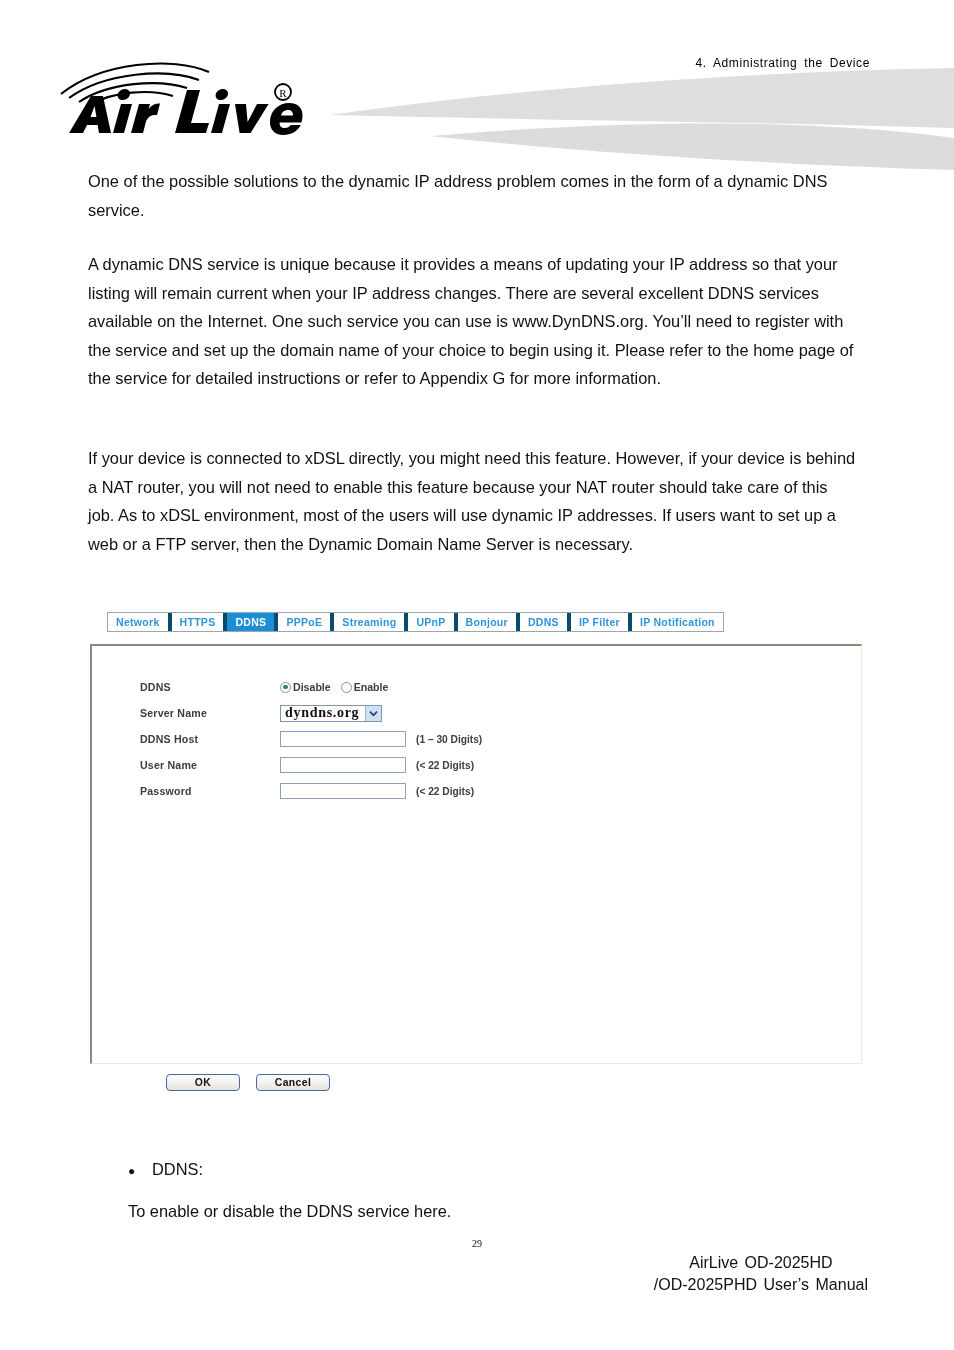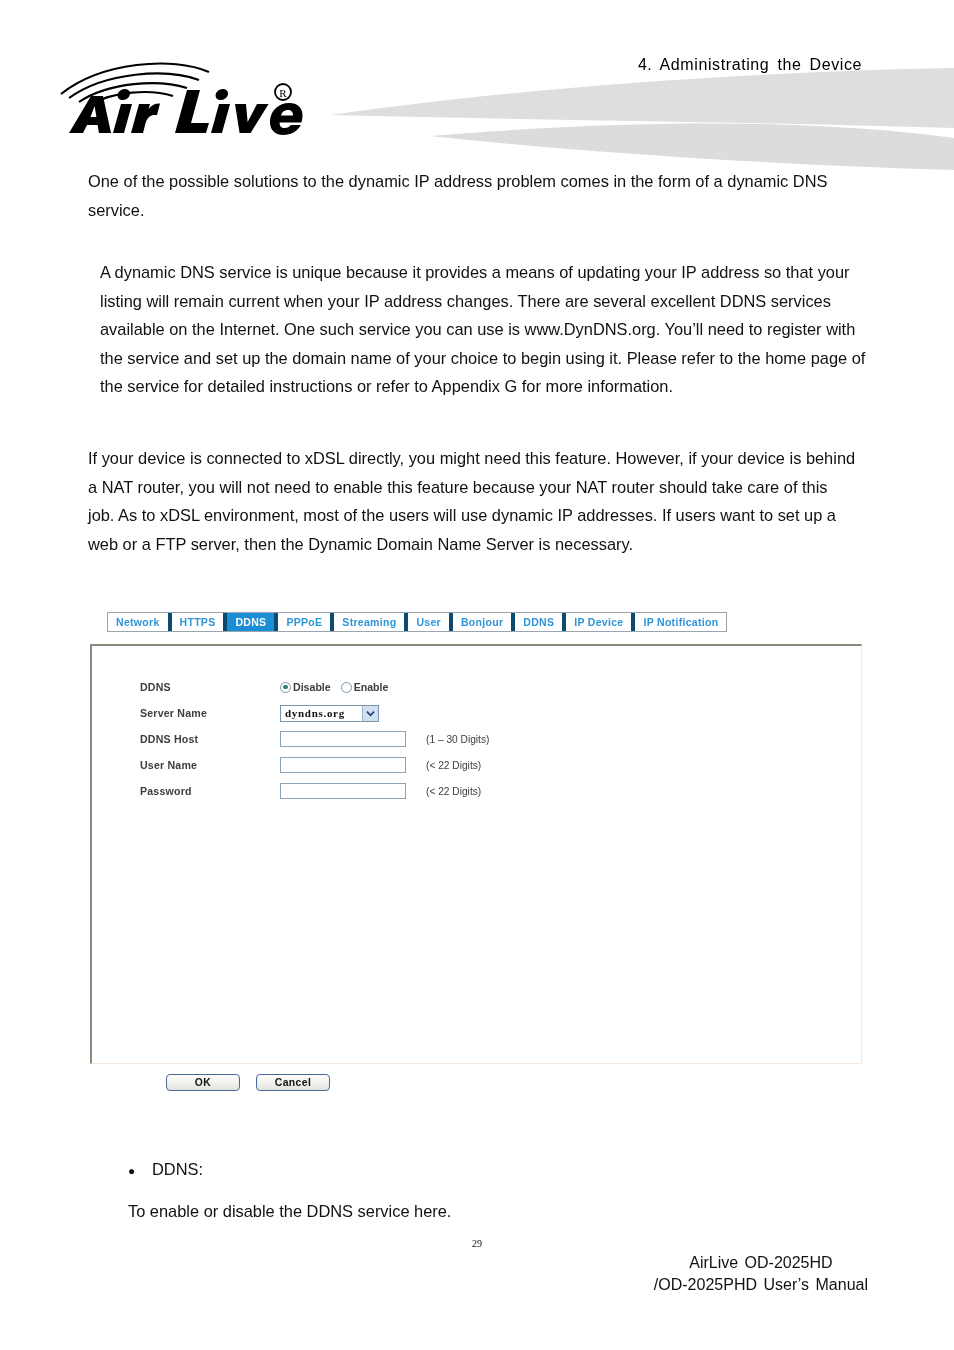--- a/index.html
+++ b/index.html
@@ -18,23 +18,23 @@
 
   
   .page-header {
     position: absolute;
     left: 0; top: 0;
     width: 954px;
     height: 160px;
   }
   .header-chapter {
     position: absolute;
-    right: 92px;
+    right: 84px;
     top: 56px;
-    font-size: 16px;
+    font-size: 12px;
     letter-spacing: 0.6px;
     word-spacing: 3px;
     color: #000;
     white-space: nowrap;
   }
   .swoosh-svg {
     position: absolute;
     left: 0; top: 60px;
     width: 954px;
     height: 110px;
@@ -51,21 +51,21 @@
   .body-text {
     position: absolute;
     left: 88px;
     width: 770px;
     font-size: 16.4px;
     line-height: 28.6px;
     color: #111;
     text-align: left;
   }
   .p1 { top: 167px; }
-  .p2 { top: 258px; margin-left: 12px; }
+  .p2 { top: 250px; }
   .p3 { top: 444px; }
 
   
   .ui-block {
     position: absolute;
     left: 88px;
     top: 612px;
     width: 790px;
     height: 490px;
   }
@@ -169,26 +169,26 @@
   .select {
     display: flex;
     align-items: center;
     height: 17px;
     border: 1px solid #7b96ad;
     background: #ffffff;
     box-sizing: border-box;
     padding-left: 4px;
   }
   .select-value {
-    font-size: 11px;
+    font-size: 14px;
     font-weight: bold;
     font-family: "Liberation Serif", serif;
     color: #111;
     letter-spacing: 0.7px;
-    padding-right: 17px;
+    padding-right: 6px;
     white-space: nowrap;
   }
   .select-arrow {
     width: 15px;
     height: 15px;
     background: #cfe0f2;
     border-left: 1px solid #9fb4c8;
     display: flex;
     align-items: center;
     justify-content: center;
@@ -198,23 +198,23 @@
 
   .text-input {
     width: 126px;
     height: 16px;
     border: 1px solid #8aa3bb;
     background: #ffffff;
     box-sizing: border-box;
   }
   .hint {
     font-size: 10.2px;
-    font-weight: normal;
+    font-weight: bold;
     color: #3d3d3d;
-    margin-left: 20px;
+    margin-left: 10px;
     white-space: nowrap;
   }
 
   .btn-bar {
     position: absolute;
     left: 78px;
     top: 462px;
     display: flex;
     gap: 16px;
     text-align: center;
@@ -323,24 +323,24 @@
 <div class="body-text p3">If your device is connected to xDSL directly, you might need this feature. However, if your device is behind a NAT router, you will not need to enable this feature because your NAT router should take care of this job. As to xDSL environment, most of the users will use dynamic IP addresses. If users want to set up a web or a FTP server, then the Dynamic Domain Name Server is necessary.</div>
 
 <div class="ui-block">
 
   <div class="tabbar">
     <div class="tab">Network</div>
     <div class="tab">HTTPS</div>
     <div class="tab active">DDNS</div>
     <div class="tab">PPPoE</div>
     <div class="tab">Streaming</div>
-    <div class="tab">User</div>
+    <div class="tab">UPnP</div>
     <div class="tab">Bonjour</div>
     <div class="tab">DDNS</div>
-    <div class="tab">IP Device</div>
+    <div class="tab">IP Filter</div>
     <div class="tab">IP Notification</div>
   </div>
 
   <div class="panel">
     <div class="form">
 
       <div class="form-row">
         <div class="form-label">DDNS</div>
         <div class="form-field">
           <div class="radio-group">

